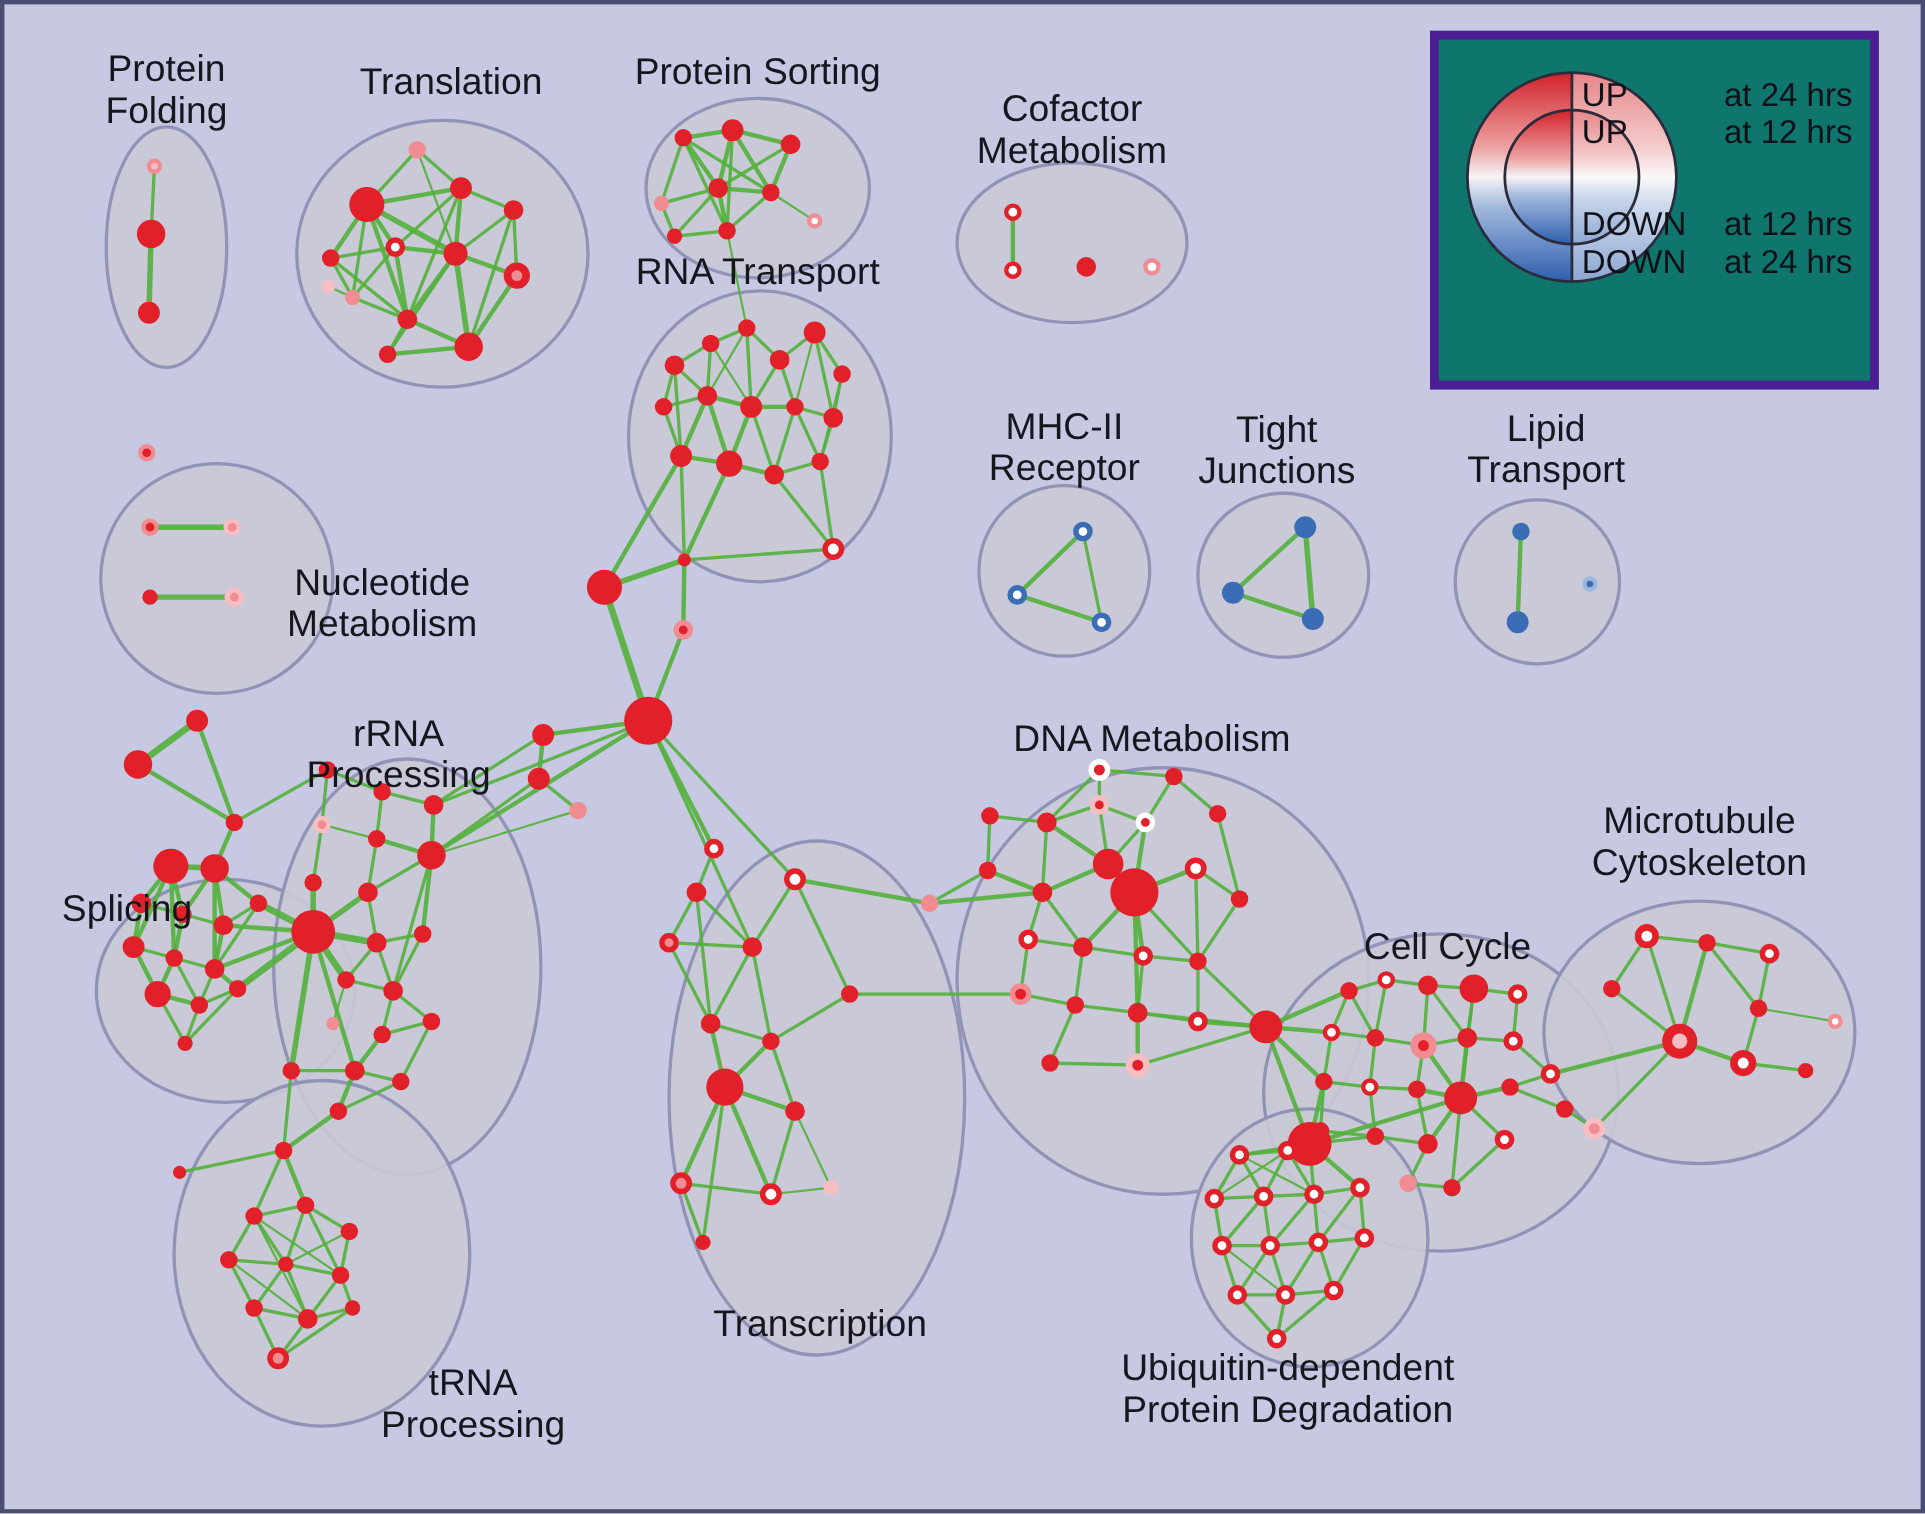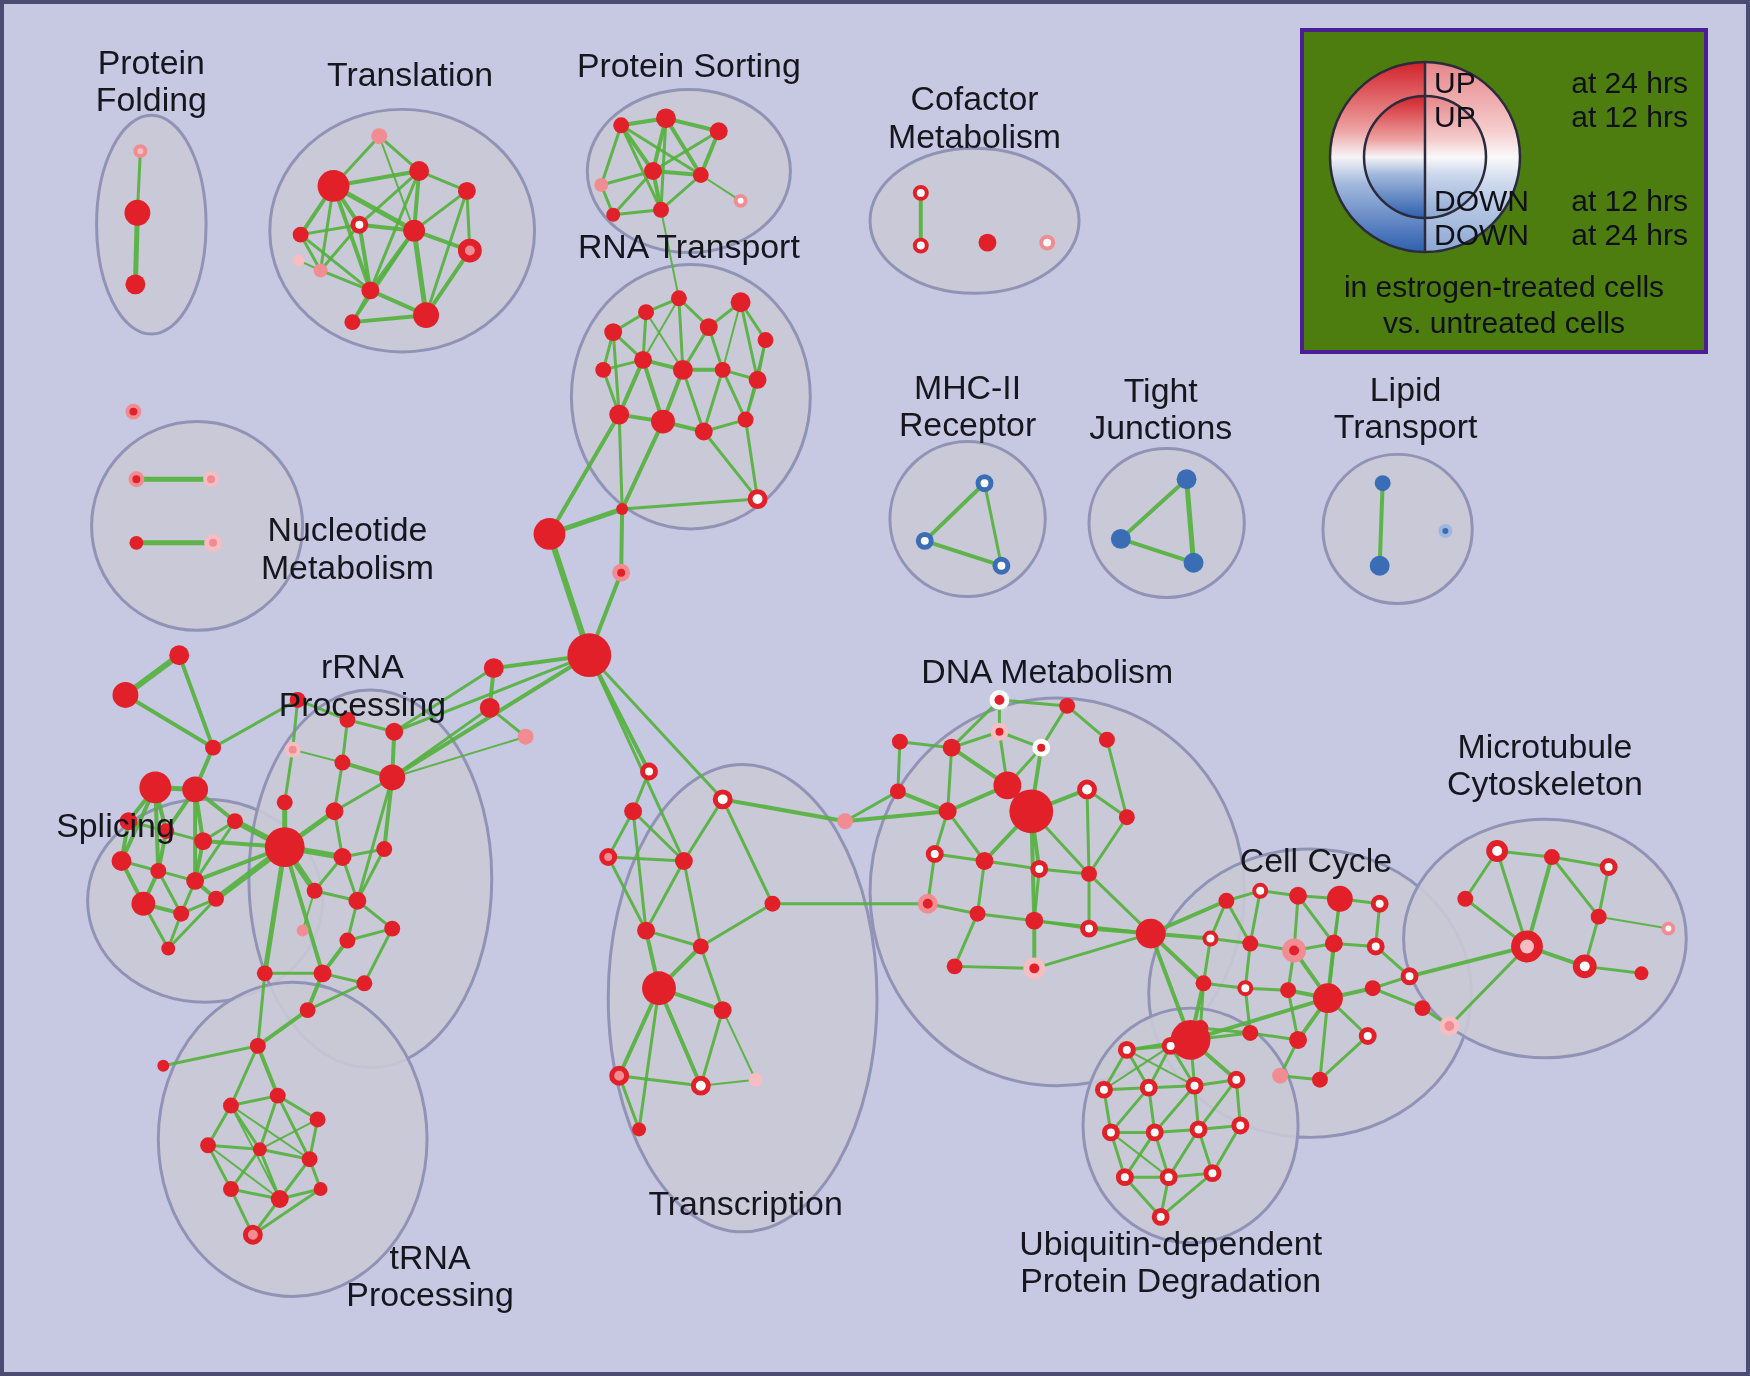--- a/index.html
+++ b/index.html
@@ -2,21 +2,21 @@
 <html><head>
 <meta charset="utf-8">
 <style>
   html,body{margin:0;padding:0;background:#ffffff;}
   .figure{position:relative;width:1750px;height:1376px;background:#c7c8e2;
     border:4px solid #4b4c72;box-sizing:border-box;overflow:hidden;
     font-family:"Liberation Sans",sans-serif;text-decoration:underline;}
   #network-svg{position:absolute;left:0;top:0;width:1742px;height:1368px;}
   .cluster-label{font-family:"Liberation Sans",sans-serif;font-size:34px;fill:#16161e;}
   .legend{position:absolute;left:1296px;top:24px;width:408px;height:326px;
-    background:#4d7c0f;border:4px solid #4c1d95;box-sizing:border-box;}
+    background:#0f766e;border:8px solid #4c1d95;box-sizing:border-box;}
   .legend .glyph{position:absolute;left:12px;top:6px;}
   .lg-row{position:absolute;left:0;right:0;height:34px;font-size:30px;color:#101018;}
   .lg-word{position:absolute;left:130px;}
   .lg-time{position:absolute;right:16px;margin-left:20px;}
   .lg-caption{position:absolute;left:0;right:0;text-align:center;font-size:30px;color:#101018;}
 </style>
 </head>
 <body>
 
 <div class="figure">
@@ -684,17 +684,15 @@
       <span class="lg-time">at 12 hrs</span>
     </div>
     <div class="lg-row" style="top:152px">
       <span class="lg-word">DOWN</span>
       <span class="lg-time">at 12 hrs</span>
     </div>
     <div class="lg-row" style="top:186px">
       <span class="lg-word">DOWN</span>
       <span class="lg-time">at 24 hrs</span>
     </div>
-    <div class="lg-caption" style="top:238px">in estrogen-treated cells</div>
-    <div class="lg-caption" style="top:274px">vs. untreated cells</div>
   </div>
 
 </div>
 
 </body></html>

